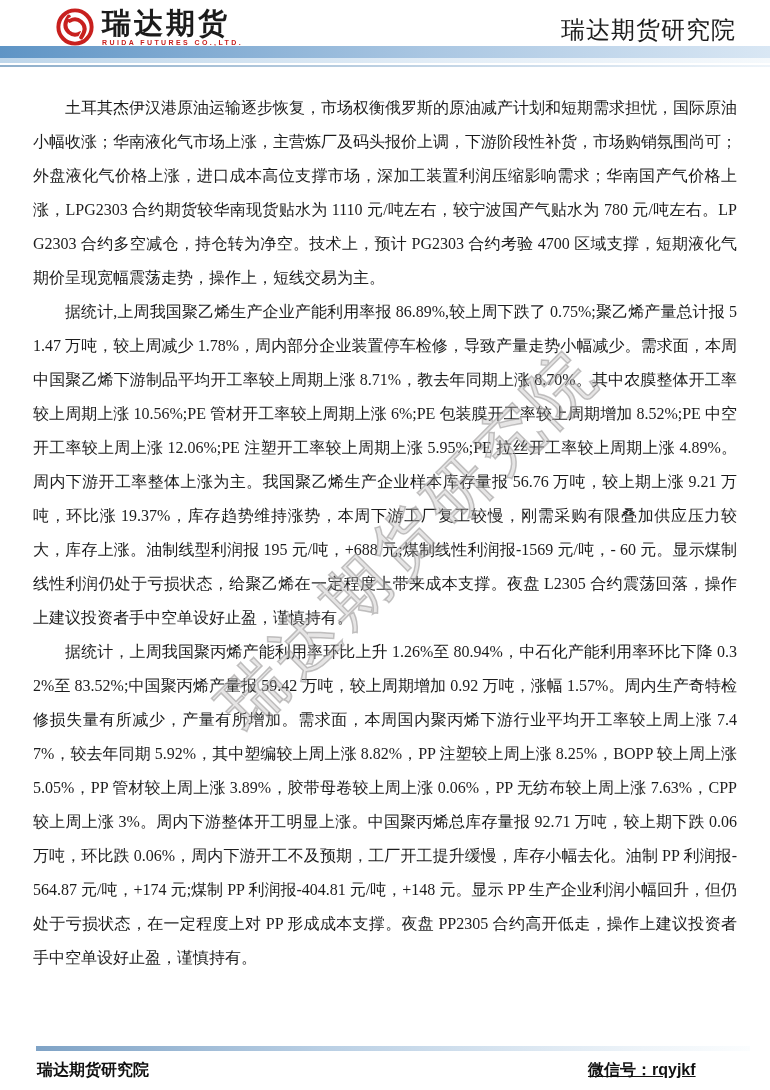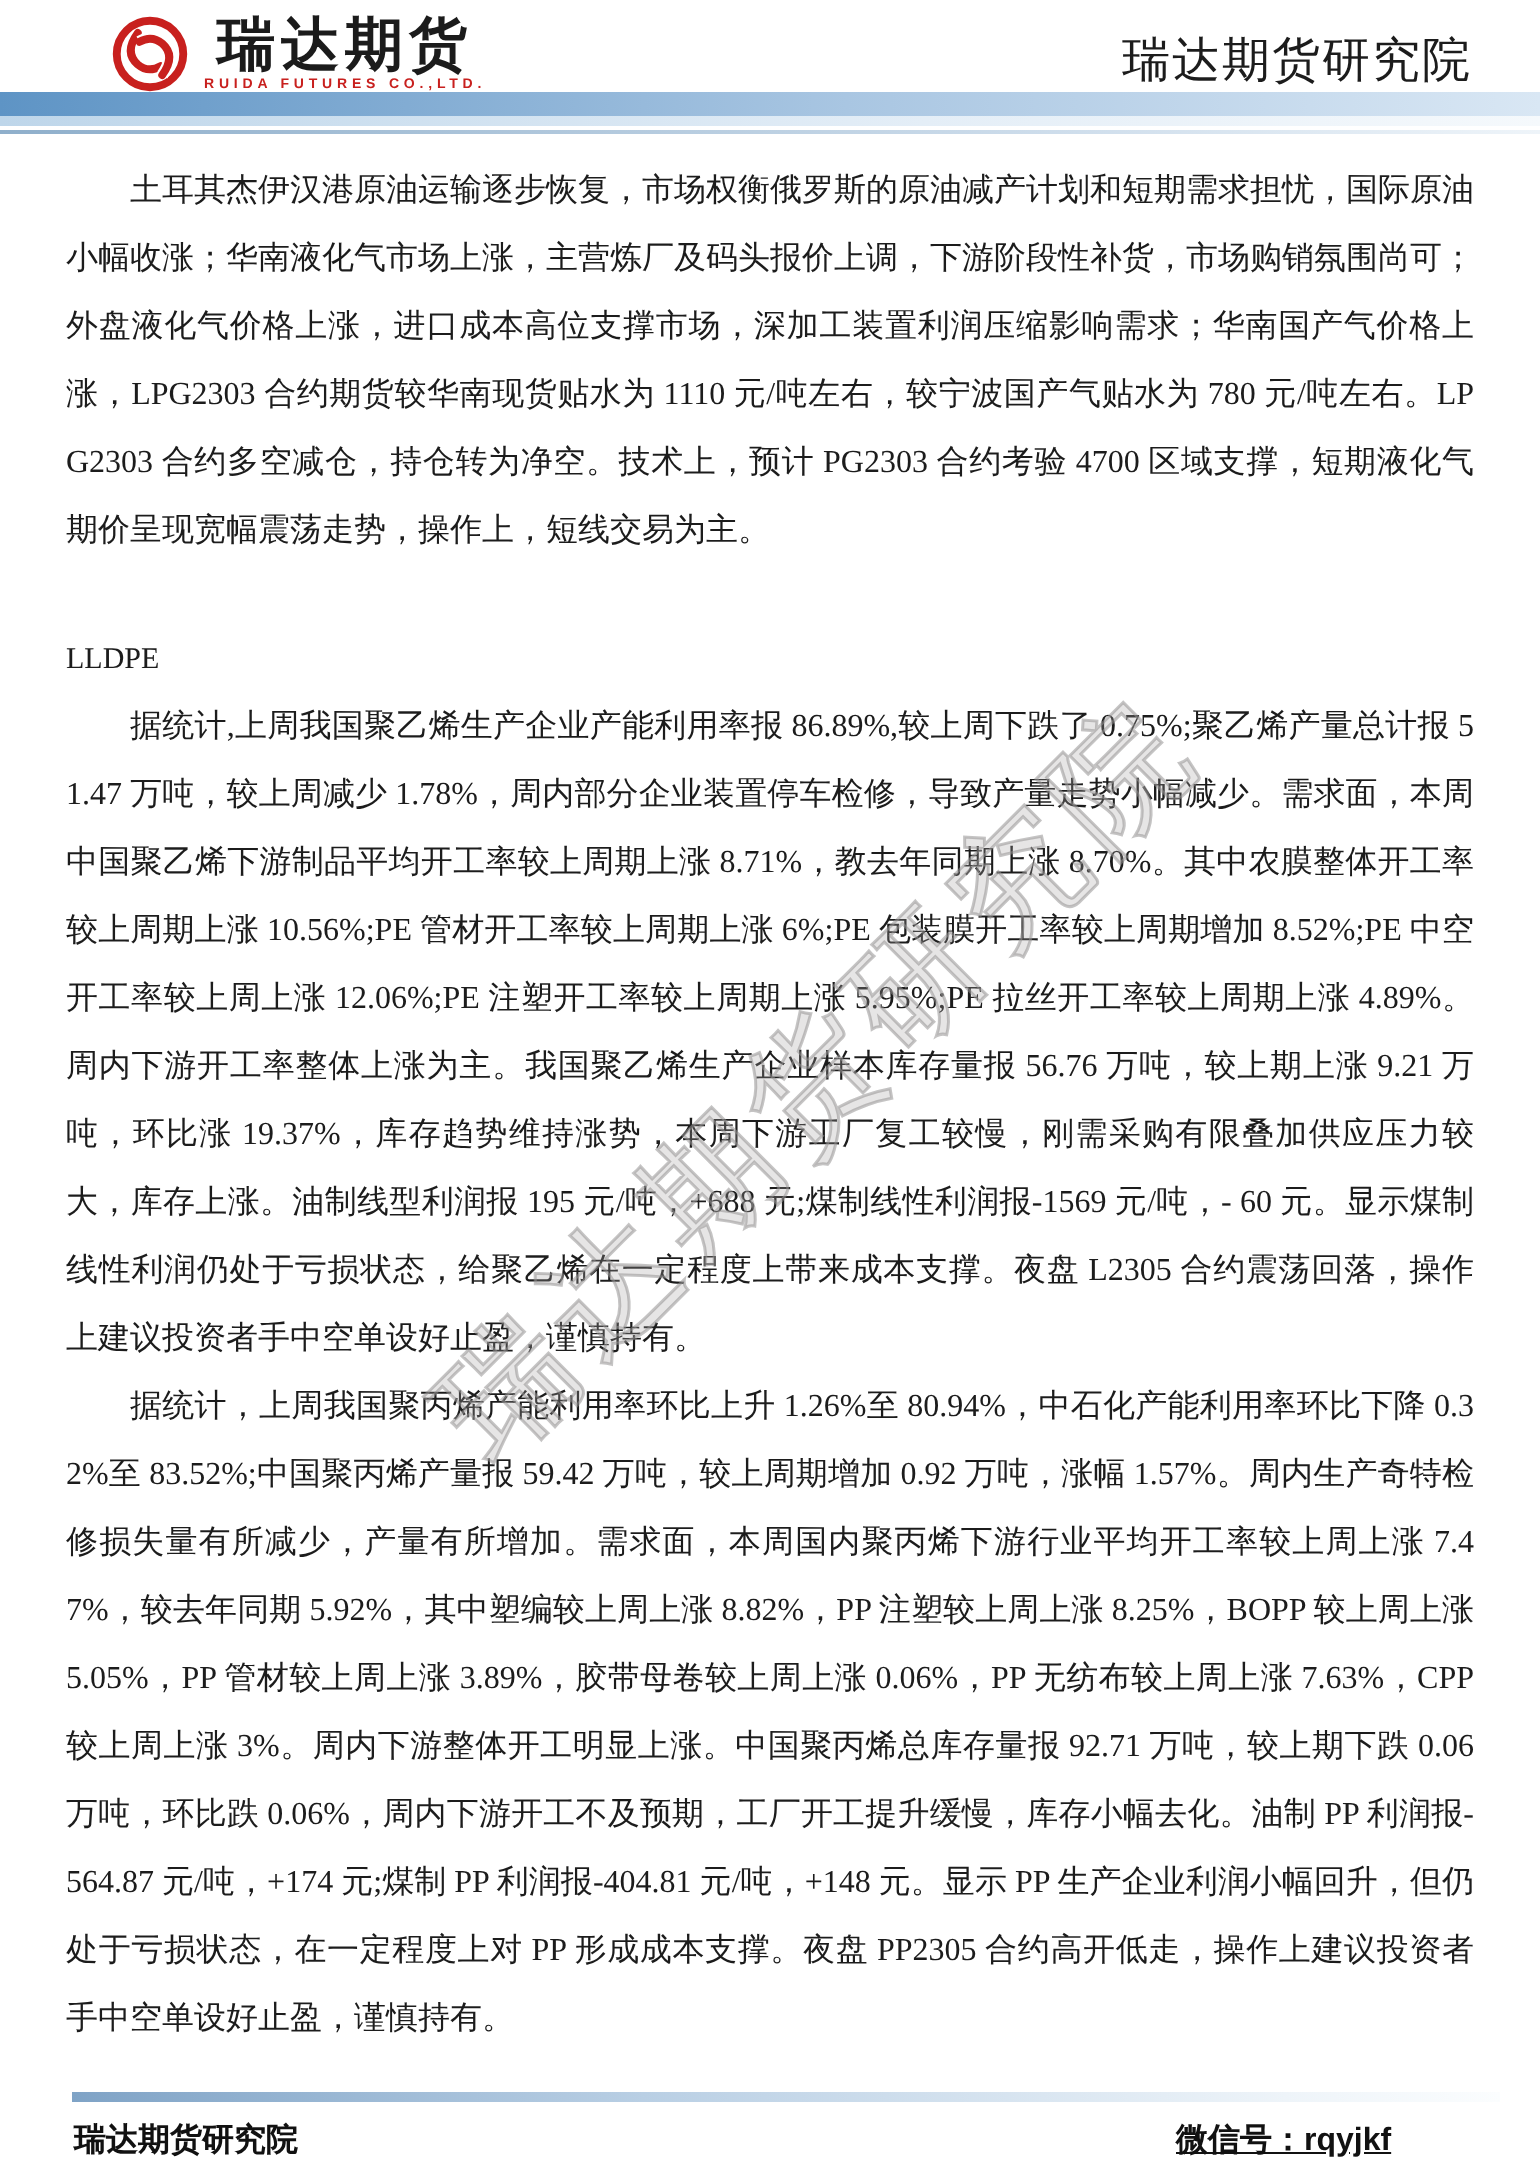--- a/index.html
+++ b/index.html
@@ -6,21 +6,21 @@
   html, body { background: #ffffff; }
   body {
     width: 770px; height: 1090px;
     font-family: "Liberation Serif", "DejaVu Serif", serif;
     position: relative; overflow: hidden;
     color: #1c1c1c;
   }
   .page { width: 770px; height: 1090px; position: relative; background: #ffffff; }
 
   
-  .header { position: relative; height: 46px; text-align: center; }
+  .header { position: relative; height: 46px; }
   .logo { position: absolute; left: 54px; top: 6px; display: flex; align-items: center; }
   .logo-icon { width: 42px; height: 42px; margin-right: 6px; }
   .logo-text-cn {
     font-family: "Liberation Sans", "DejaVu Sans", sans-serif;
     font-weight: bold; font-size: 29px; color: #1b1b1b; letter-spacing: 3px; line-height: 30px;
   }
   .logo-text-en {
     font-family: "Liberation Sans", "DejaVu Sans", sans-serif;
     font-size: 7px; color: #c8201e; letter-spacing: 2.4px; font-weight: bold; margin-top: 1px;
   }
@@ -33,21 +33,21 @@
   
   .banner { position: relative; margin-top: 0; }
   .banner-main   { height: 12px; background: linear-gradient(to right, #5e94c5, #a9c6e2 55%, #d9e7f4); }
   .banner-light  { height: 5px;  background: linear-gradient(to right, #bed6ea, #e4eef7 60%, #f5f9fc); }
   .banner-gap    { height: 2px;  background: #ffffff; }
   .banner-line   { height: 2px;  background: linear-gradient(to right, #8fafcb, #cfdeec 70%, #eef4f9); }
 
   
   .content {
     position: relative;
-    padding: 12px 33px 0 33px;
+    padding: 24px 33px 0 33px;
     font-size: 16px; line-height: 34px;
     text-align: justify;
   }
   .para { text-indent: 2em; word-break: break-all; }
   .section-heading {
     font-size: 15px; font-weight: normal;
     margin-top: 30px; line-height: 34px;
     font-family: "Liberation Serif", "DejaVu Serif", serif;
   }
   .para + .section-heading { margin-top: 30px; }
@@ -106,21 +106,20 @@
     <div class="banner-light"></div>
     <div class="banner-gap"></div>
     <div class="banner-line"></div>
   </div>
 
   <div class="watermark">瑞达期货研究院</div>
 
   <div class="content">
     <p class="para">土耳其杰伊汉港原油运输逐步恢复，市场权衡俄罗斯的原油减产计划和短期需求担忧，国际原油小幅收涨；华南液化气市场上涨，主营炼厂及码头报价上调，下游阶段性补货，市场购销氛围尚可；外盘液化气价格上涨，进口成本高位支撑市场，深加工装置利润压缩影响需求；华南国产气价格上涨，LPG2303 合约期货较华南现货贴水为 1110 元/吨左右，较宁波国产气贴水为 780 元/吨左右。LPG2303 合约多空减仓，持仓转为净空。技术上，预计 PG2303 合约考验 4700 区域支撑，短期液化气期价呈现宽幅震荡走势，操作上，短线交易为主。</p>
 
-    <h3 class="section-heading">LLDPE</h3>
     <p class="para">据统计,上周我国聚乙烯生产企业产能利用率报 86.89%,较上周下跌了 0.75%;聚乙烯产量总计报 51.47 万吨，较上周减少 1.78%，周内部分企业装置停车检修，导致产量走势小幅减少。需求面，本周中国聚乙烯下游制品平均开工率较上周期上涨 8.71%，教去年同期上涨 8.70%。其中农膜整体开工率较上周期上涨 10.56%;PE 管材开工率较上周期上涨 6%;PE 包装膜开工率较上周期增加 8.52%;PE 中空开工率较上周上涨 12.06%;PE 注塑开工率较上周期上涨 5.95%;PE 拉丝开工率较上周期上涨 4.89%。周内下游开工率整体上涨为主。我国聚乙烯生产企业样本库存量报 56.76 万吨，较上期上涨 9.21 万吨，环比涨 19.37%，库存趋势维持涨势，本周下游工厂复工较慢，刚需采购有限叠加供应压力较大，库存上涨。油制线型利润报 195 元/吨，+688 元;煤制线性利润报-1569 元/吨，- 60 元。显示煤制线性利润仍处于亏损状态，给聚乙烯在一定程度上带来成本支撑。夜盘 L2305 合约震荡回落，操作上建议投资者手中空单设好止盈，谨慎持有。</p>
 
     <p class="para">据统计，上周我国聚丙烯产能利用率环比上升 1.26%至 80.94%，中石化产能利用率环比下降 0.32%至 83.52%;中国聚丙烯产量报 59.42 万吨，较上周期增加 0.92 万吨，涨幅 1.57%。周内生产奇特检修损失量有所减少，产量有所增加。需求面，本周国内聚丙烯下游行业平均开工率较上周上涨 7.47%，较去年同期 5.92%，其中塑编较上周上涨 8.82%，PP 注塑较上周上涨 8.25%，BOPP 较上周上涨 5.05%，PP 管材较上周上涨 3.89%，胶带母卷较上周上涨 0.06%，PP 无纺布较上周上涨 7.63%，CPP 较上周上涨 3%。周内下游整体开工明显上涨。中国聚丙烯总库存量报 92.71 万吨，较上期下跌 0.06 万吨，环比跌 0.06%，周内下游开工不及预期，工厂开工提升缓慢，库存小幅去化。油制 PP 利润报-564.87 元/吨，+174 元;煤制 PP 利润报-404.81 元/吨，+148 元。显示 PP 生产企业利润小幅回升，但仍处于亏损状态，在一定程度上对 PP 形成成本支撑。夜盘 PP2305 合约高开低走，操作上建议投资者手中空单设好止盈，谨慎持有。</p>
   </div>
 
   <div class="footer">
     <div class="footer-divider"></div>
     <div class="footer-row">
       <span class="footer-org">瑞达期货研究院</span>
       <span class="footer-wechat">微信号：rqyjkf</span>

